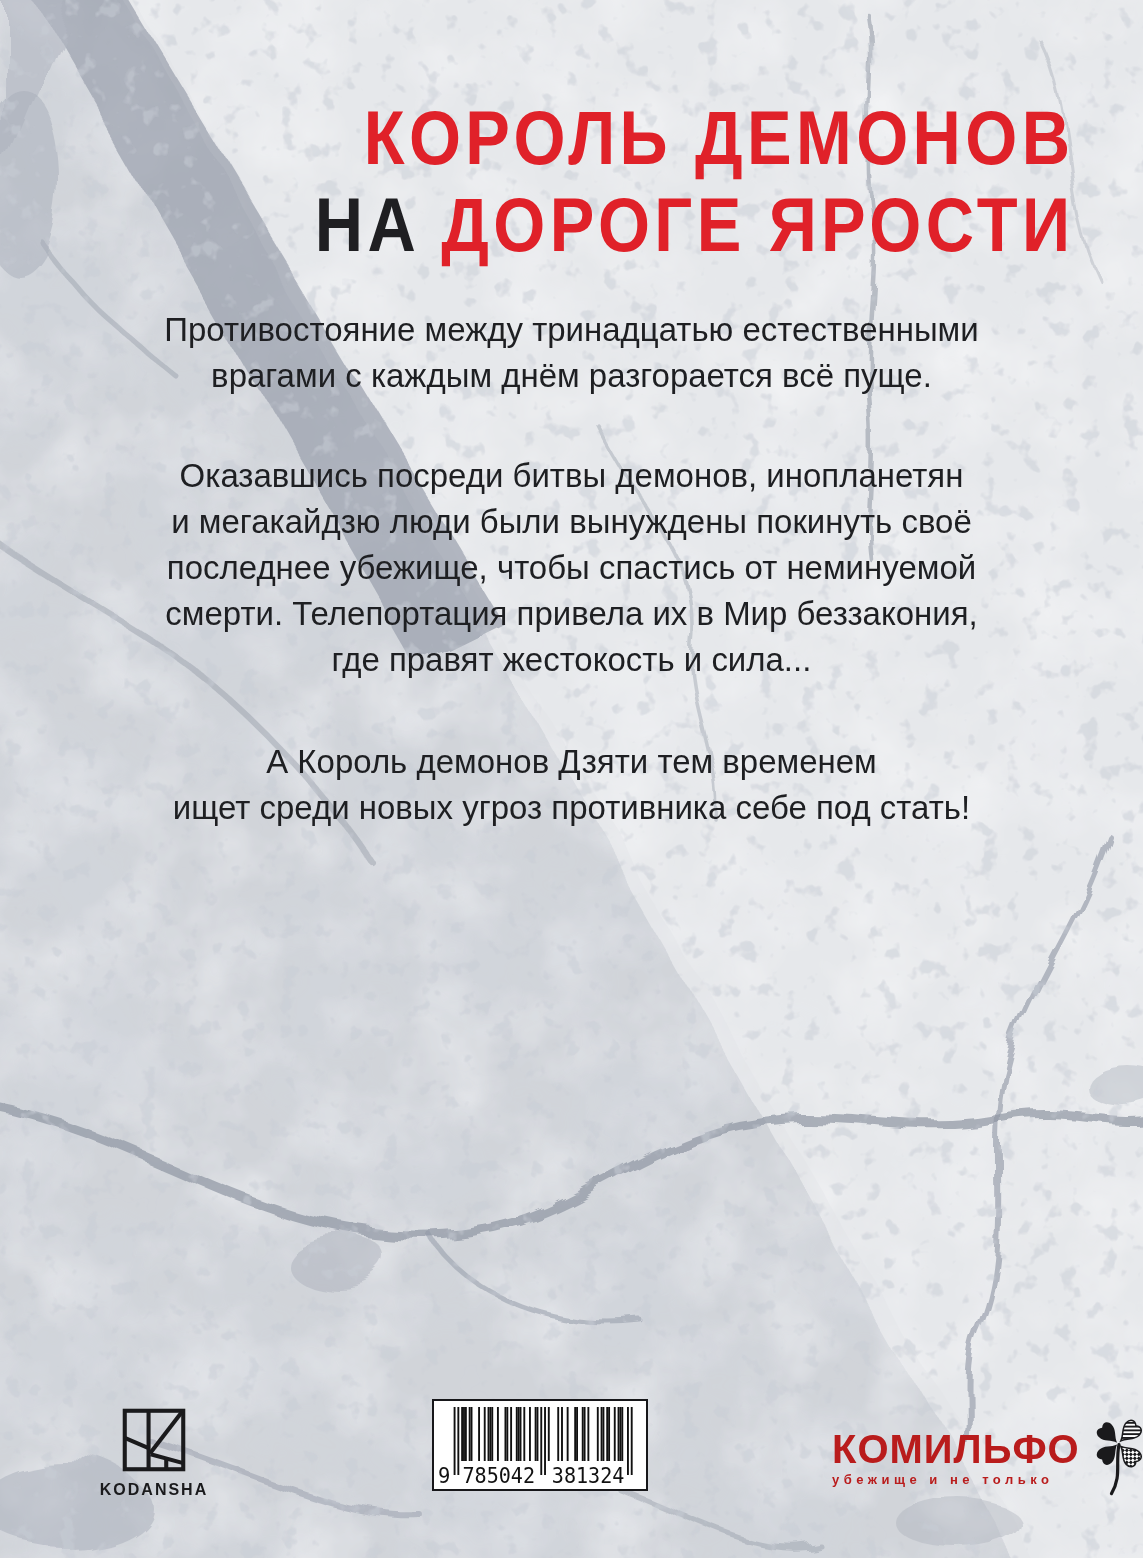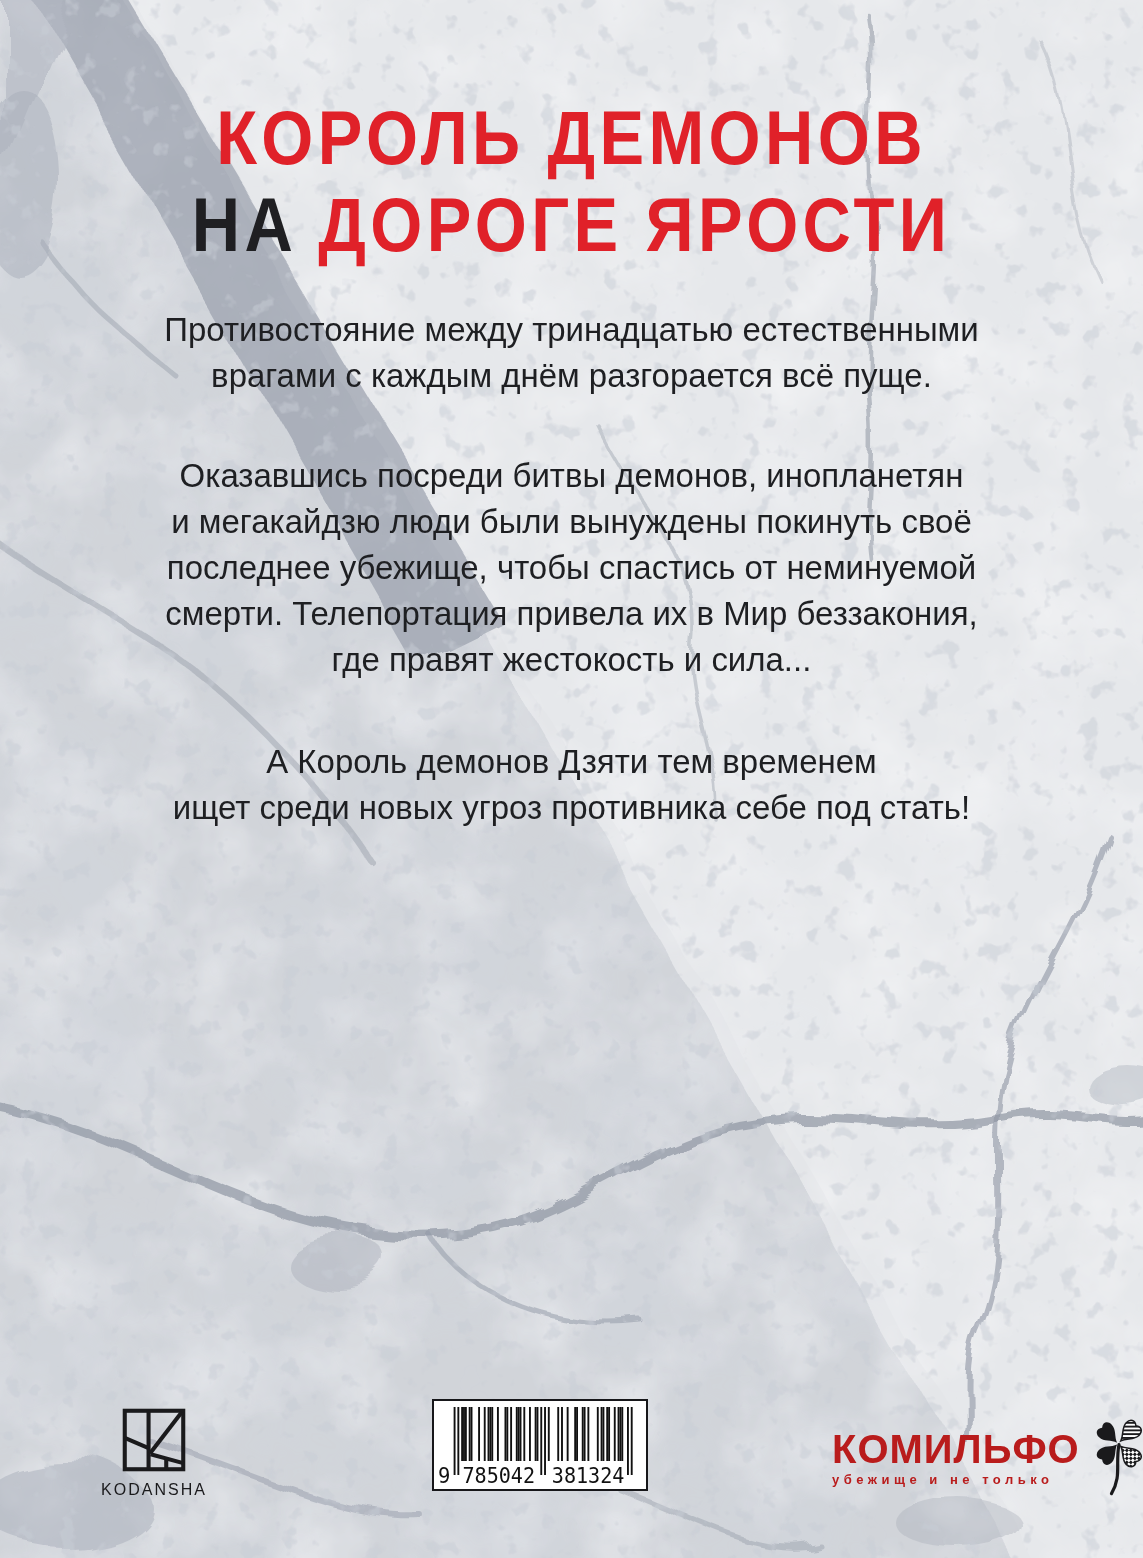--- a/index.html
+++ b/index.html
@@ -9,21 +9,21 @@
     margin:0 auto;
     overflow:hidden;
     background:#dcdee3;
     font-family:"Liberation Sans","DejaVu Sans",sans-serif;
   }
   .bg{position:absolute;left:0;top:0;width:100%;height:100%;display:block;}
 
   
   .title-block{
     position:absolute;left:0;right:0;top:94px;
-    text-align:center;
+    text-align:right;
     font-weight:bold;
     letter-spacing:5px;
     font-size:76px;
     line-height:87px;
     white-space:nowrap;
   }
   .title-line{transform:scaleX(.88);transform-origin:50% 50%;}
   .t-red{color:#e02129;}
   .t-dark{color:#1f1f22;}
   .title-line .t-dark{margin-right:24px;}
@@ -43,21 +43,21 @@
   .p2{top:452px;}
   .p3{top:738px;}
 
   
   .kodansha{
     position:absolute;left:96px;top:1406px;width:116px;
     text-align:center;color:#1a1a1c;
   }
   .kodansha svg{display:block;margin:0 auto;}
   .kodansha-label{
-    margin-top:7px;font-size:16px;font-weight:normal;letter-spacing:2px;
+    margin-top:7px;font-size:16px;font-weight:bold;letter-spacing:2px;
   }
 
   .barcode{
     position:absolute;left:432px;top:1399px;width:216px;height:92px;
     background:#fff;border:2px solid #17171a;box-sizing:border-box;
   }
   .barcode svg{display:block;width:100%;height:100%;}
   .barcode text{font-family:"DejaVu Sans Mono","Liberation Mono",monospace;fill:#111;font-size:21px;}
 
   .komilfo{

